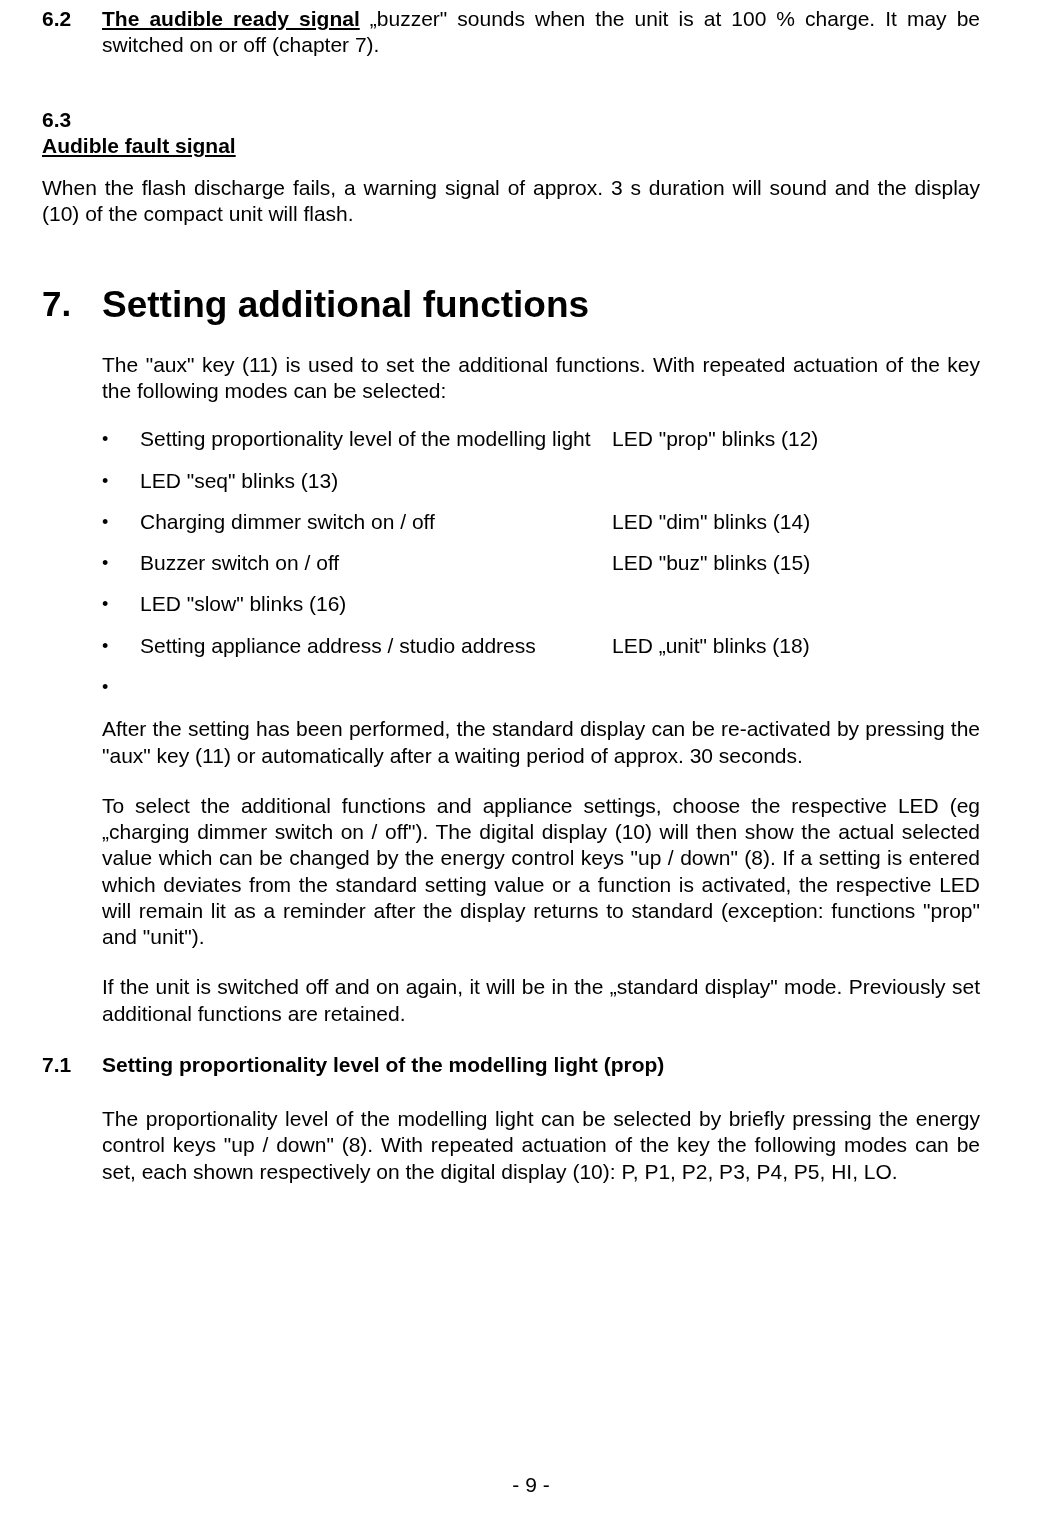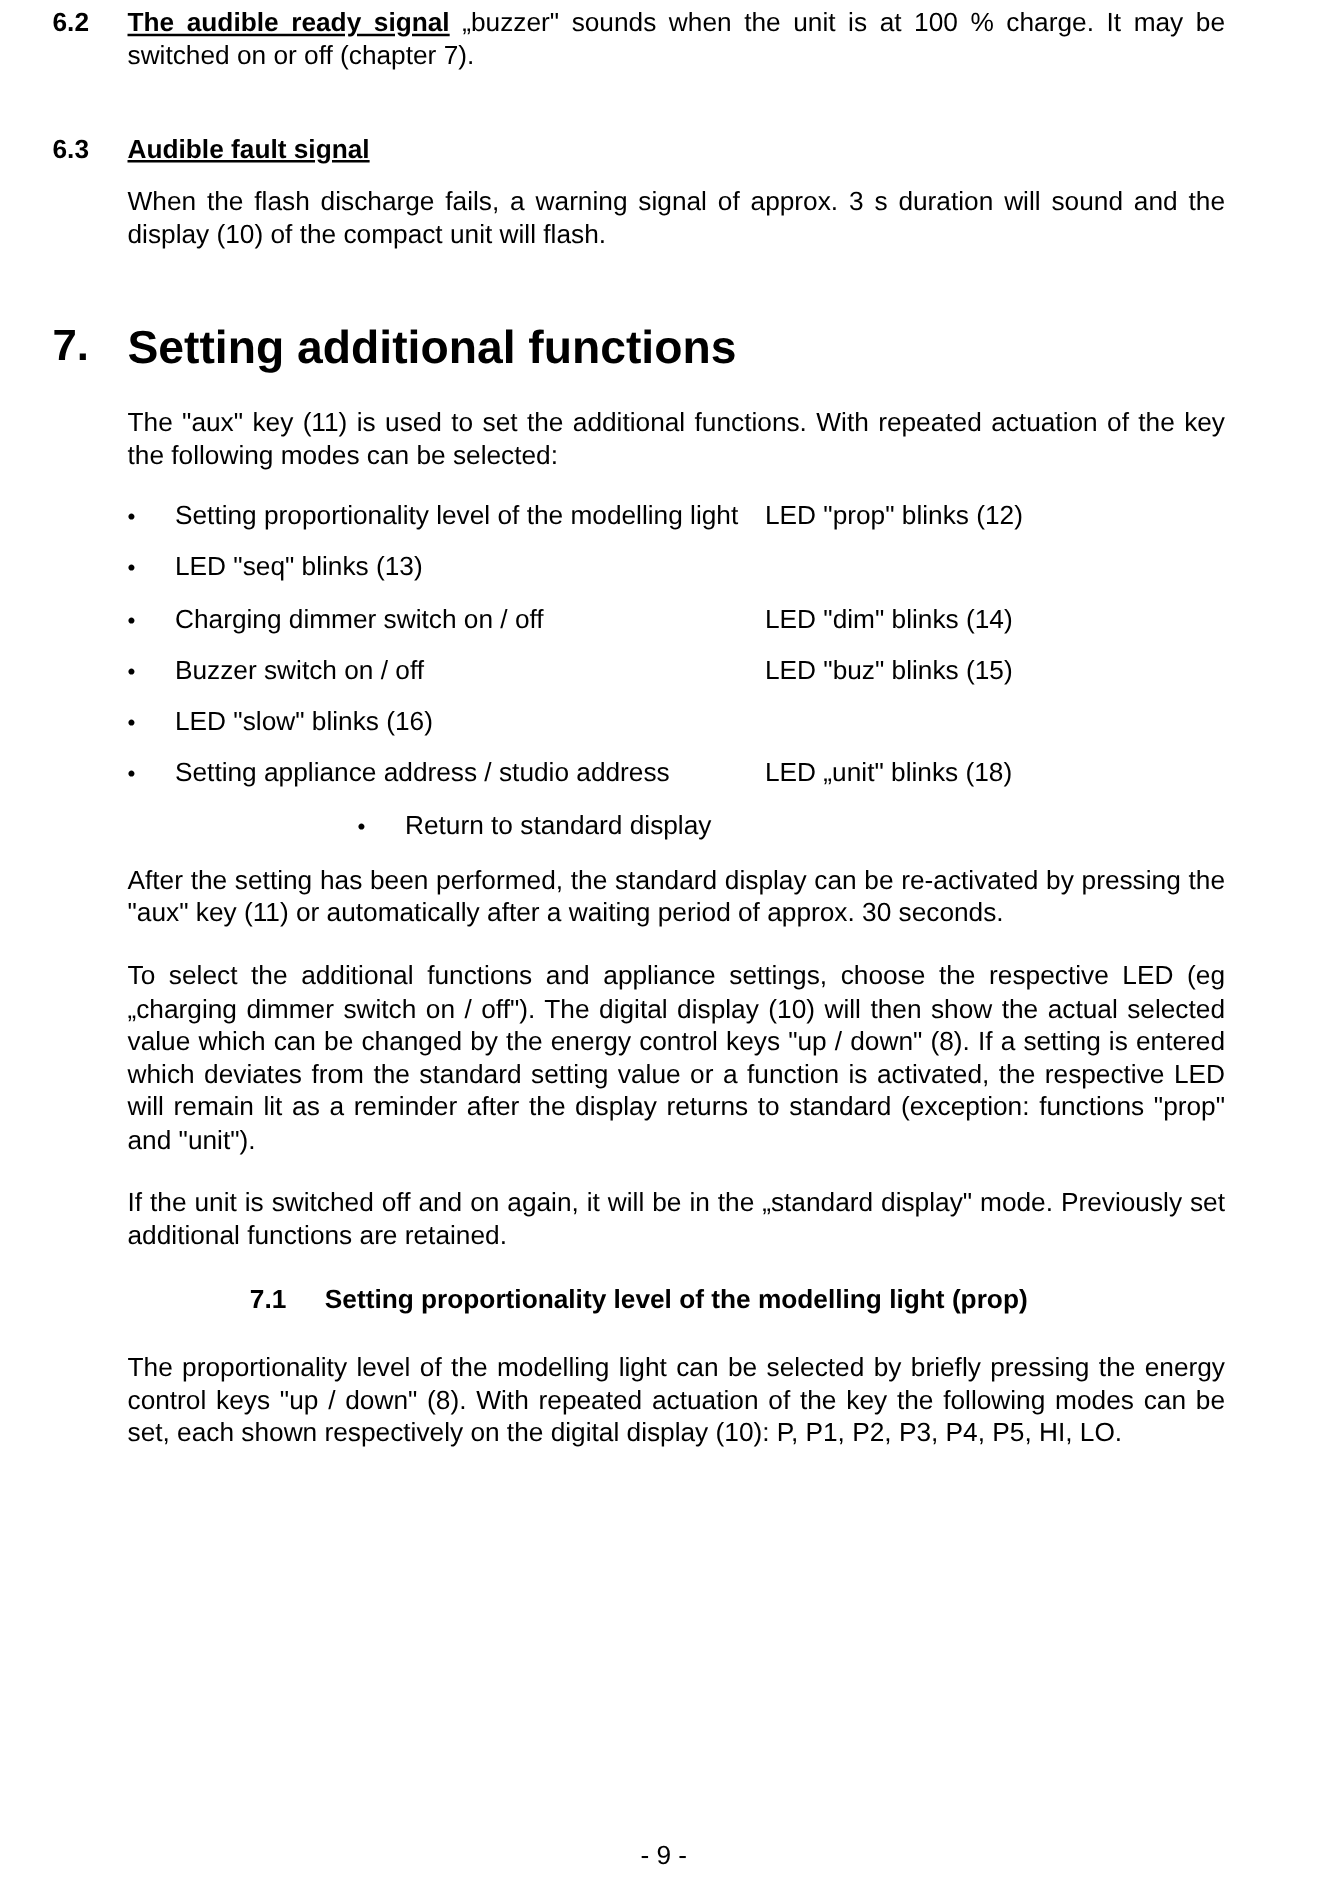--- a/index.html
+++ b/index.html
@@ -1,19 +1,18 @@
 <!DOCTYPE html>
 <html><head>
   <meta charset="utf-8">
   <style>
     * {
       margin: 0;
       padding: 0;
       box-sizing: border-box;
-      justify-content: center;
     }
     body {
       font-family: Arial, Helvetica, sans-serif;
       background: #fff;
       color: #000;
       width: 1062px;
       height: 1522px;
       padding: 0 82px 0 42px;
       position: relative;
       font-size: 21px;
@@ -38,20 +37,21 @@
     }
     .section-62 {
       padding-top: 6px;
     }
     .section-62 .title-inline {
       text-decoration: underline;
       font-weight: bold;
     }
     .section-63 {
       margin-top: 48px;
+      flex-direction: column;
     }
     .section-63 .body-text {
       margin-top: 16px;
       text-align: justify;
     }
     .chapter {
       display: flex;
       margin-top: 54px;
       margin-bottom: 24px;
     }
@@ -177,21 +177,20 @@
     <div class="bullet">•</div>
     <div class="bullet-value">LED "slow" blinks (16)</div>
   </div>
   <div class="bullet-item">
     <div class="bullet">•</div>
     <div class="bullet-label">Setting appliance address / studio address</div>
     <div class="bullet-value">LED „unit" blinks (18)</div>
   </div>
   <div class="bullet-item">
     <div class="bullet">•</div>
-    <div class="bullet-label">Return to standard display</div>
   </div>
 </div>
 
 <div class="para">After the setting has been performed, the standard display can be re-activated by pressing the "aux" key (11) or automatically after a waiting period of approx. 30 seconds.</div>
 <div class="para2">To select the additional functions and appliance settings, choose the respective LED (eg „charging dimmer switch on / off"). The digital display (10) will then show the actual selected value which can be changed by the energy control keys "up / down" (8). If a setting is entered which deviates from the standard setting value or a function is activated, the respective LED will remain lit as a reminder after the display returns to standard (exception: functions "prop" and "unit").</div>
 <div class="para2">If the unit is switched off and on again, it will be in the „standard display" mode. Previously set additional functions are retained.</div>
 
 <div class="section-71">
   <div class="section-num">7.1</div>
   <div class="section-title">Setting proportionality level of the modelling light (prop)</div>

